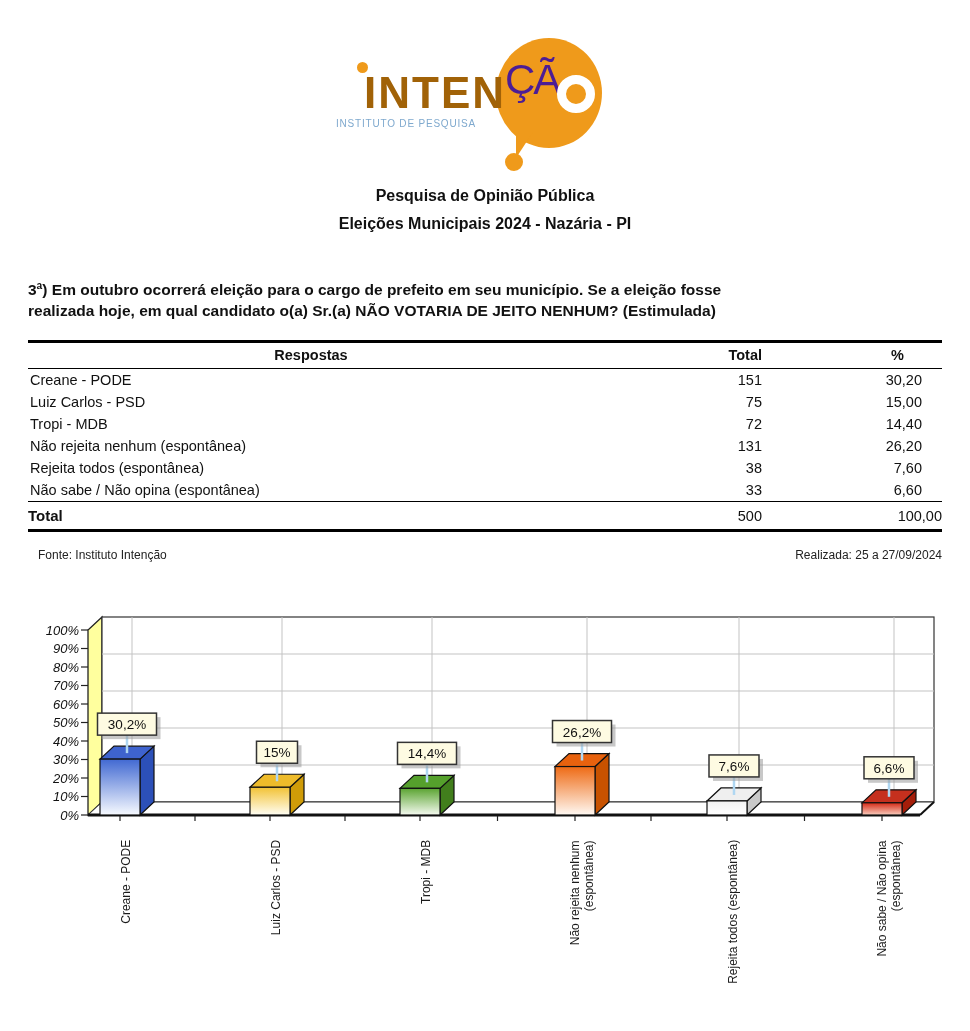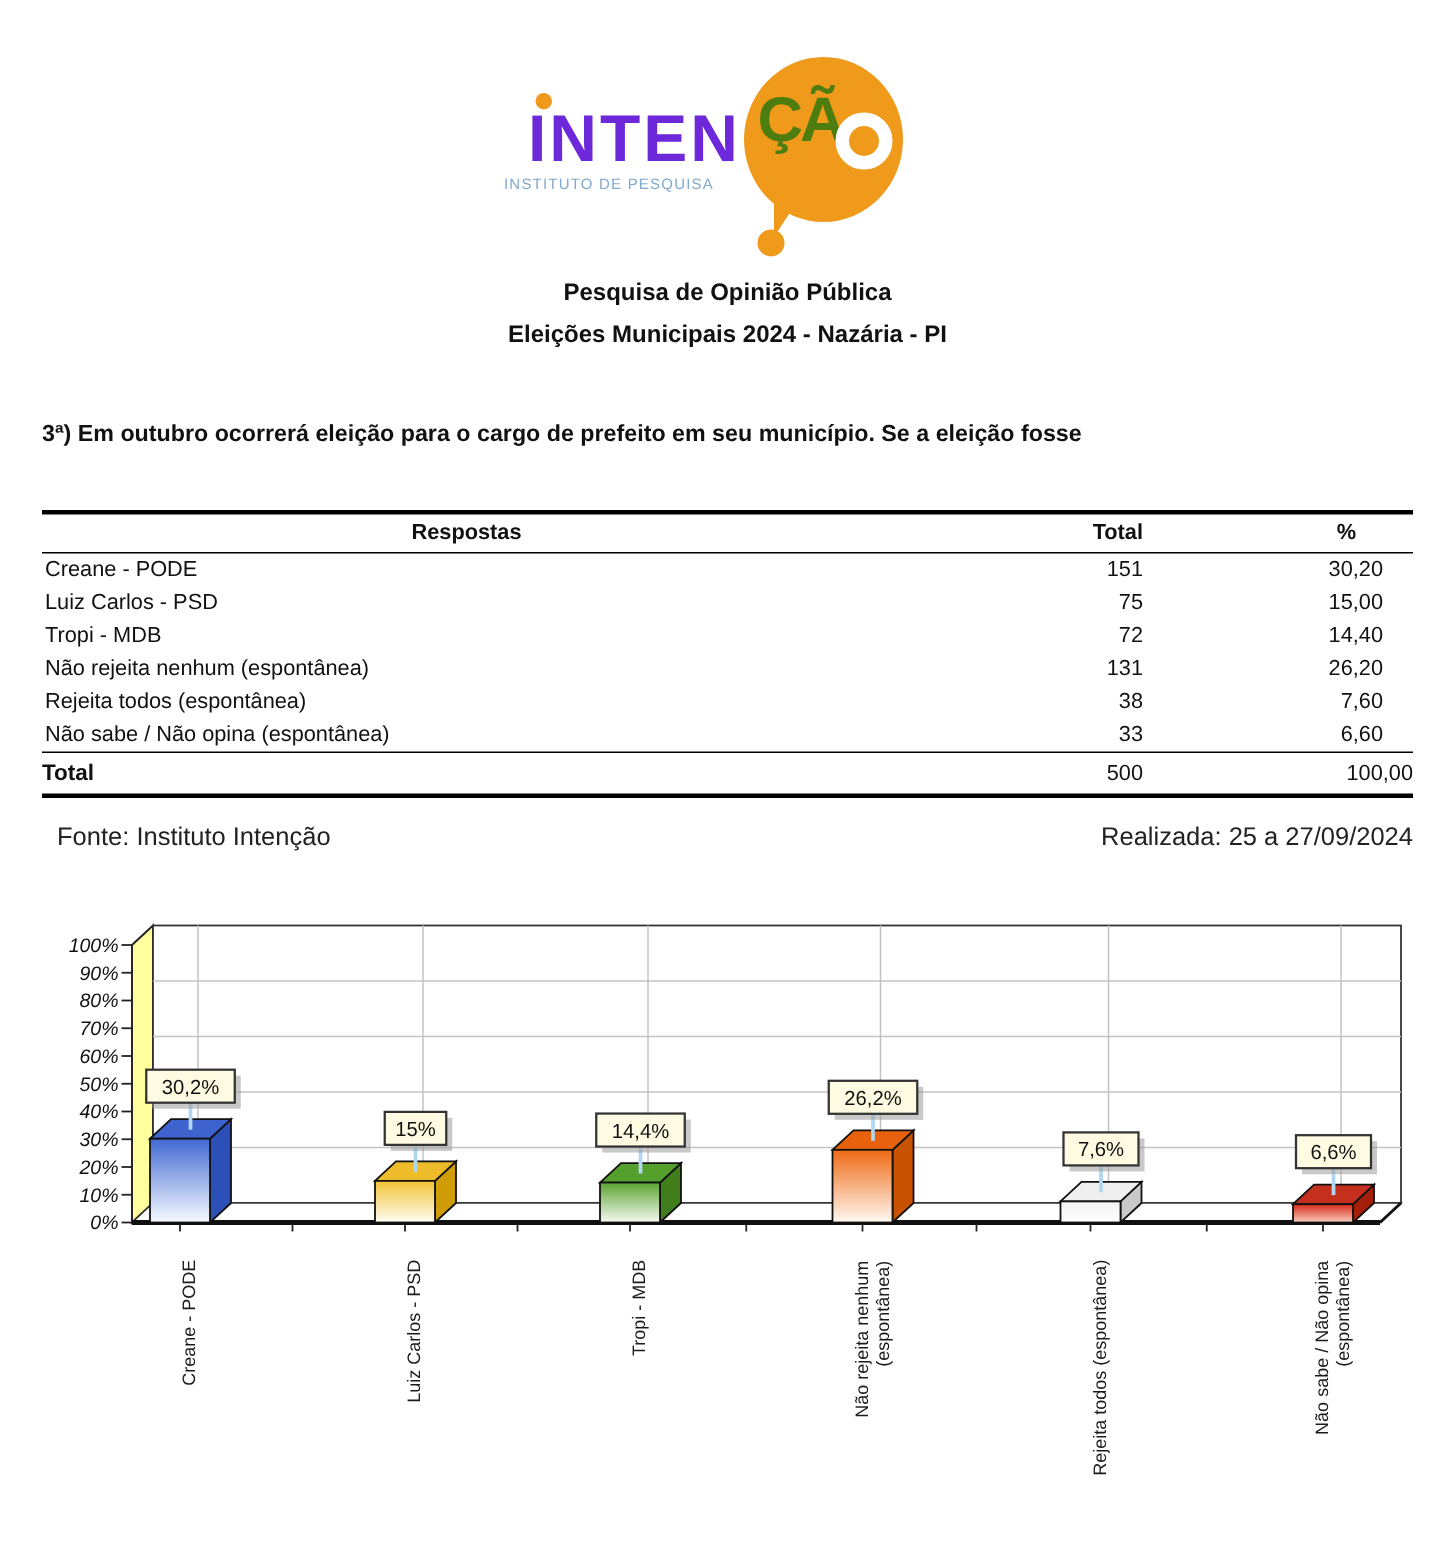--- a/index.html
+++ b/index.html
@@ -1,20 +1,20 @@
 <!DOCTYPE html>
 <html><head>
 <meta charset="utf-8">
 <style>
   html,body{margin:0;padding:0;background:#fff;}
   #screen{position:relative;width:970px;height:1031px;background:#fff;overflow:hidden;
           font-family:"Liberation Sans",sans-serif;color:#111;}
   
   .logo-bubble{position:absolute;left:496px;top:38px;width:106px;height:110px;border-radius:50%;}
-  .logo-bubble-text{position:absolute;left:505px;top:56px;font-size:42px;font-weight:bold;color:#4d7c0f;letter-spacing:-2px;}
+  .logo-bubble-text{position:absolute;left:505px;top:56px;font-size:42px;font-weight:normal;color:#4c1d95;letter-spacing:-2px;}
   .logo-o-ring{position:absolute;left:557px;top:75px;width:20px;height:20px;border:9px solid #fff;border-radius:50%;}
   .logo-tail{position:absolute;left:516px;top:132px;width:0;height:0;border-top:26px solid transparent;border-right:17px solid transparent;}
   .logo-dot{position:absolute;left:505px;top:153px;width:18px;height:18px;border-radius:50%;}
   .logo-idot{position:absolute;left:357px;top:62px;width:11px;height:11px;border-radius:50%;}
   .logo-main{position:absolute;left:352px;top:71px;font-size:44px;font-weight:bold;letter-spacing:2px;line-height:44px;}
   .logo-tagline{position:absolute;left:336px;top:118px;font-size:10px;letter-spacing:0.8px;}
   
   .title-block{position:absolute;left:0;top:182px;width:970px;text-align:center;font-weight:bold;font-size:16px;line-height:28px;}
   .question{position:absolute;left:28px;top:279px;width:916px;font-weight:bold;font-size:15.5px;line-height:21px;}
   
@@ -24,51 +24,52 @@
   table.results th{font-weight:bold;text-align:right;padding:4px 0 5px;}
   table.results th.h-resp{text-align:center;padding-left:2px;}
   table.results th.h-pct{padding-right:38px;}
   table.results td{padding:3px 0;}
   table.results td.resp{text-align:left;padding-left:2px;}
   table.results td.tot{text-align:right;}
   table.results td.pct{text-align:right;padding-right:20px;}
   table.results tr.total-row{border-top:1.5px solid #000;border-bottom:3px solid #000;}
   table.results tr.total-row td{padding:5px 0;}
   table.results tr.total-row td.resp{font-weight:bold;font-size:15px;}
-  .table-footer{position:absolute;left:28px;top:548px;width:914px;display:flex;justify-content:space-between;font-size:17px;color:#222;}
+  .table-footer{position:absolute;left:28px;top:548px;width:914px;display:flex;justify-content:space-between;font-size:12px;color:#222;}
   .table-footer .fonte{margin-left:10px;}
   
   #chart{position:absolute;left:20px;top:598px;width:930px;height:433px;}
   #chart svg{position:absolute;left:0;top:0;}
   .xlabel{position:absolute;width:200px;transform:rotate(-90deg);text-align:right;
           font-size:12px;line-height:13.5px;color:#1a1a1a;white-space:pre-line;}
 </style>
 </head>
 <body>
 
 <div id="screen">
 
   <div>
     <div class="logo-bubble" style="background: rgb(239, 154, 27);"></div>
     <div class="logo-tail" style="border-top-color: rgb(239, 154, 27);"></div>
     <div class="logo-dot" style="background: rgb(239, 154, 27);"></div>
     <div class="logo-idot" style="background: rgb(239, 154, 27);"></div>
-    <div class="logo-main" style="color: #6d28d9;">INTEN</div>
+    <div class="logo-main" style="color: #a16207; margin-left: 12px;">INTEN</div>
     <div class="logo-bubble-text">ÇÃ</div>
     <div class="logo-o-ring"></div>
     <div class="logo-tagline" style="color: rgb(127, 169, 206);">INSTITUTO DE PESQUISA</div>
   </div>
 
   <div class="title-block">
     <div>Pesquisa de Opinião Pública</div>
     <div>Eleições Municipais 2024 - Nazária - PI</div>
   </div>
 
   <div class="question">
     <div>3ª) Em outubro ocorrerá eleição para o cargo de prefeito em seu município. Se a eleição fosse</div>
+    <div>realizada hoje, em qual candidato o(a) Sr.(a) NÃO VOTARIA DE JEITO NENHUM? (Estimulada)</div>
   </div>
 
   <table class="results">
     <colgroup>
         <col class="c1">
         <col class="c2">
         <col class="c3">
       </colgroup>
     <thead>
       <tr>

